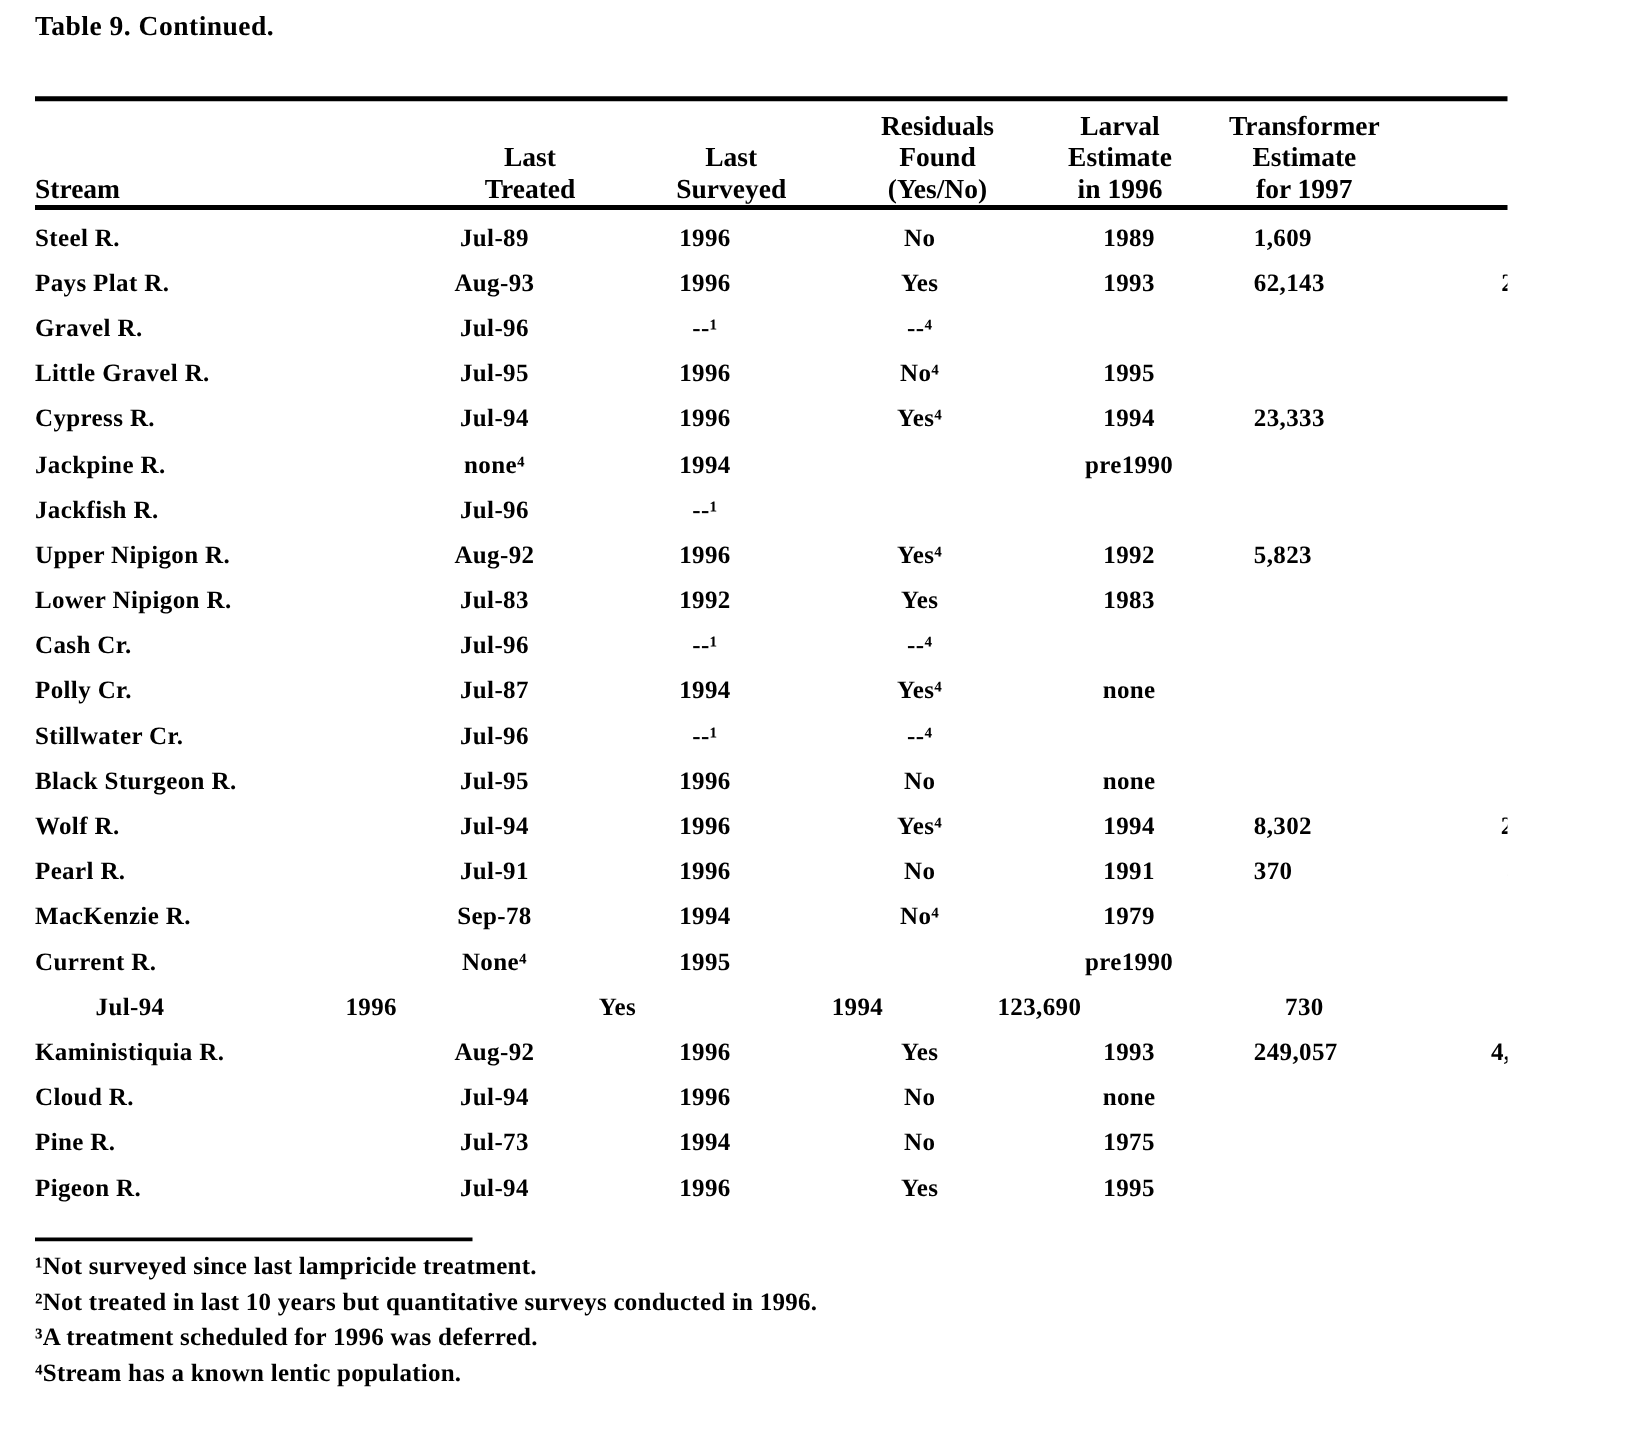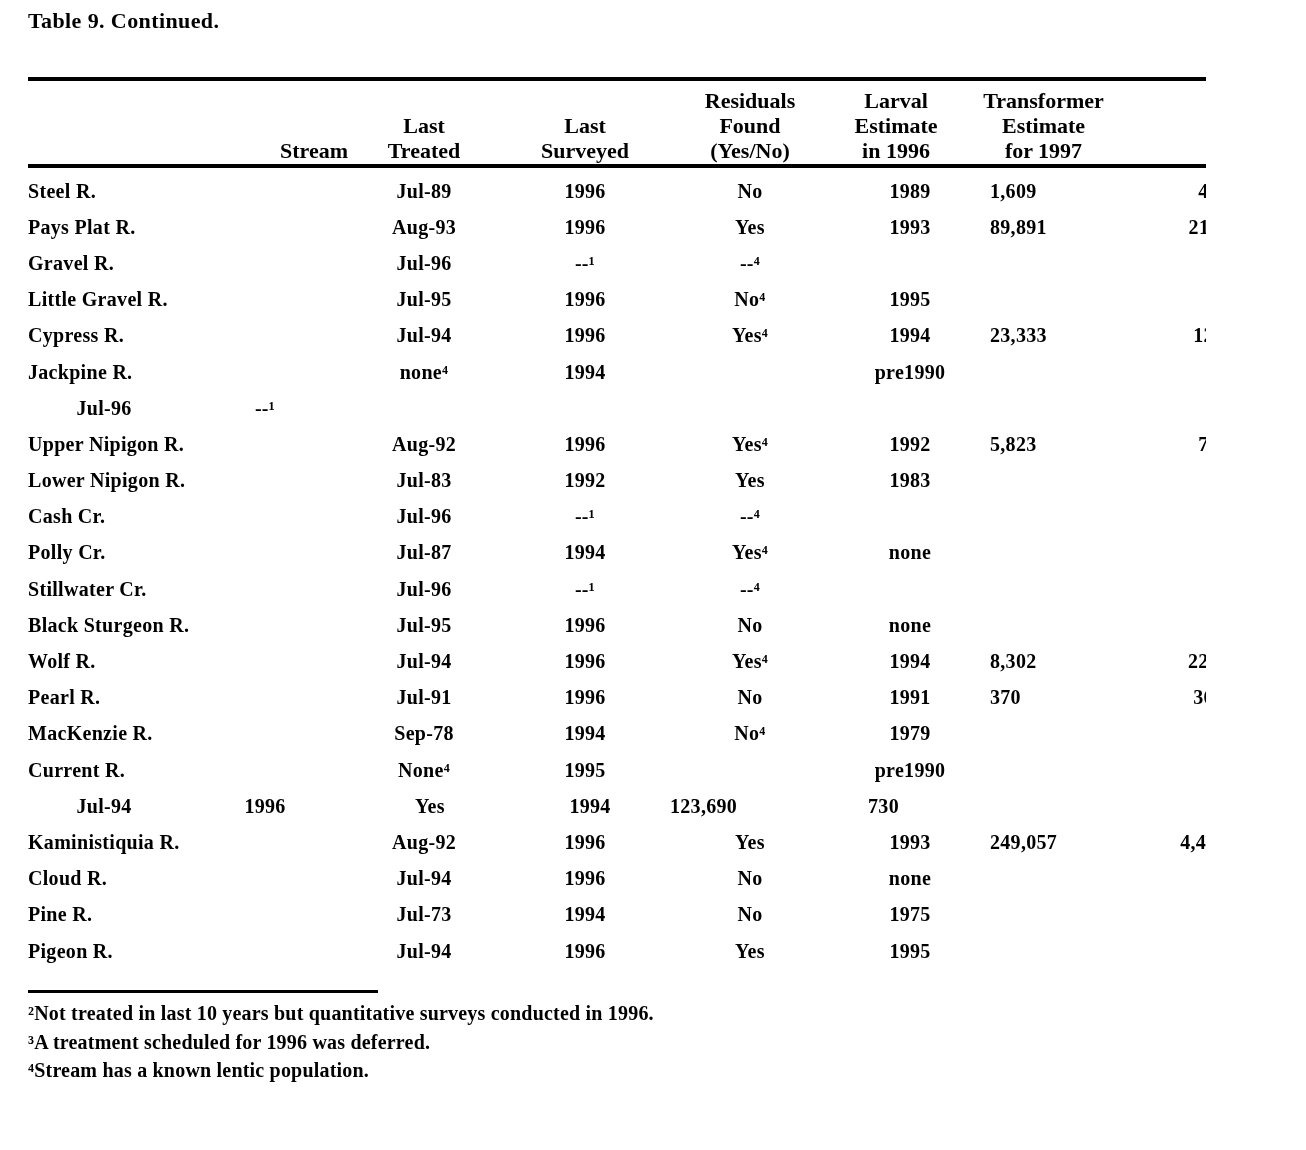--- a/index.html
+++ b/index.html
@@ -50,34 +50,35 @@
     line-height: 25px;
     text-align: center;
   }
   .rows {
     padding-top: 5px;
   }
   .row {
     display: flex;
     align-items: center;
     height: 36.2px;
+    gap: 32px;
   }
   .dcell {
     font-size: 20px;
     letter-spacing: 0.3px;
   }
   
   .c0 { width: 320px; text-align: left; }
   .c1 { width: 152px; text-align: center; }
   .c2 { width: 170px; text-align: center; }
   .c3 { width: 160px; text-align: center; }
   .c4 { width: 160px; text-align: center; }
   .c5 { width: 132px; }
   .c6 { width: 163px; text-align: center; }
-  .hcell.c0 { text-align: right; }
+  .hcell.c0 { text-align: left; }
 
   .footnotes {
     position: absolute;
     left: 28px;
     top: 990px;
   }
   .fn-rule {
     width: 350px;
     height: 3px;
     background: #000000;
@@ -124,21 +125,21 @@
           <div class="cell dcell c4">1989</div>
           <div class="cell dcell c5">1,609</div>
           <div class="cell dcell c6">4</div>
         </div>
         <div class="row">
           <div class="cell dcell c0">Pays Plat R.</div>
           <div class="cell dcell c1">Aug-93</div>
           <div class="cell dcell c2">1996</div>
           <div class="cell dcell c3">Yes</div>
           <div class="cell dcell c4">1993</div>
-          <div class="cell dcell c5">89,891</div>
+          <div class="cell dcell c5">62,143</div>
           <div class="cell dcell c6">211</div>
         </div>
         <div class="row">
           <div class="cell dcell c0">Gravel R.</div>
           <div class="cell dcell c1">Jul-96</div>
           <div class="cell dcell c2">--¹</div>
           <div class="cell dcell c3">--⁴</div>
           <div class="cell dcell c4"></div>
           <div class="cell dcell c5"></div>
           <div class="cell dcell c6"></div>
@@ -164,20 +165,21 @@
         <div class="row">
           <div class="cell dcell c0">Jackpine R.</div>
           <div class="cell dcell c1">none⁴</div>
           <div class="cell dcell c2">1994</div>
           <div class="cell dcell c3"></div>
           <div class="cell dcell c4">pre1990</div>
           <div class="cell dcell c5"></div>
           <div class="cell dcell c6"></div>
         </div>
         <div class="row">
+          <div class="cell dcell c0">Jackfish R.</div>
           <div class="cell dcell c1">Jul-96</div>
           <div class="cell dcell c2">--¹</div>
           <div class="cell dcell c3"></div>
           <div class="cell dcell c4"></div>
           <div class="cell dcell c5"></div>
           <div class="cell dcell c6"></div>
         </div>
         <div class="row">
           <div class="cell dcell c0">Upper Nipigon R.</div>
           <div class="cell dcell c1">Aug-92</div>
@@ -311,19 +313,20 @@
           <div class="cell dcell c4">1995</div>
           <div class="cell dcell c5"></div>
           <div class="cell dcell c6"></div>
         </div>
       </div>
   </div>
 
   <div class="footnotes">
     <div class="fn-rule"></div>
     <div class="fn-list">
+        <div class="fn-line">¹Not surveyed since last lampricide treatment.</div>
         <div class="fn-line">²Not treated in last 10 years but quantitative surveys conducted in 1996.</div>
         <div class="fn-line">³A treatment scheduled for 1996 was deferred.</div>
         <div class="fn-line">⁴Stream has a known lentic population.</div>
       </div>
   </div>
 
 </div>
 
 </body></html>

